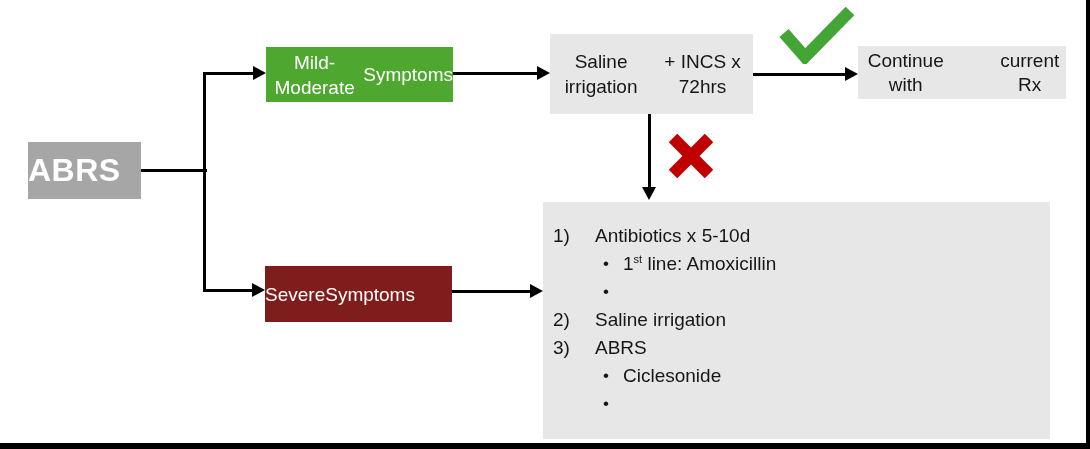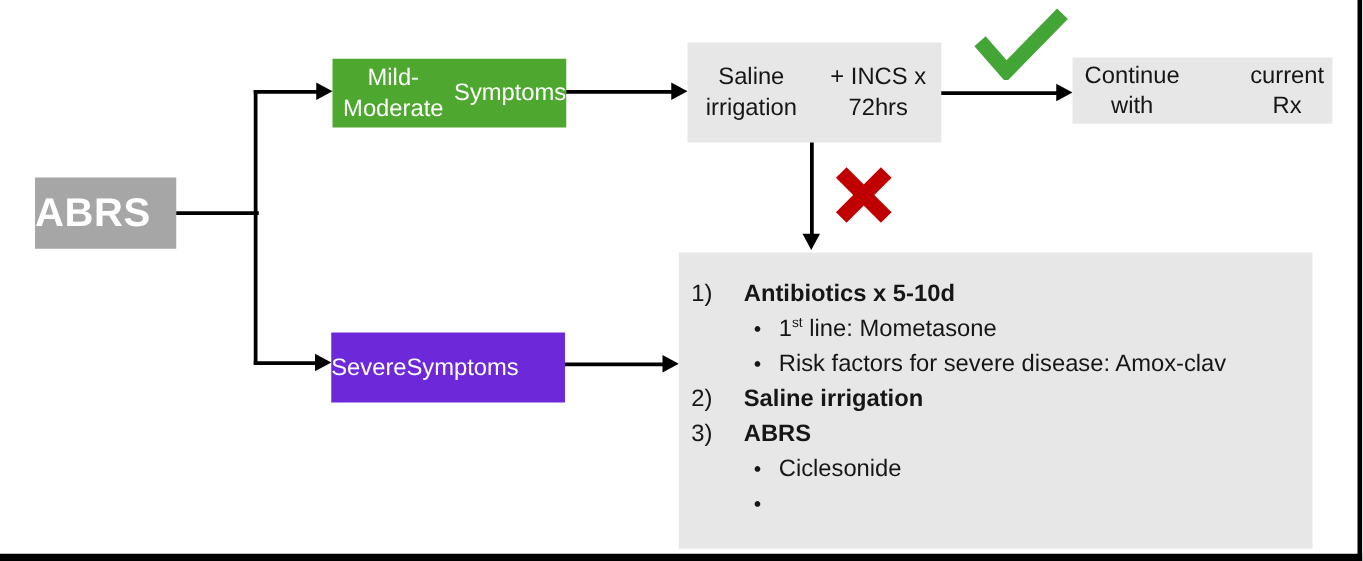--- a/index.html
+++ b/index.html
@@ -4,37 +4,37 @@
 <style>
   html,body{margin:0;padding:0;background:#fff;}
   #canvas{
     position:relative;width:1090px;height:449px;background:#ffffff;
     font-family:"Liberation Sans",sans-serif;overflow:hidden;
   }
   .node{position:absolute;display:flex;flex-direction:row;align-items:center;justify-content:flex-start;text-align:center;}
   .node .ln{line-height:25px;font-size:19px;}
   .gray-node{background:#a6a6a6;color:#ffffff;font-weight:bold;font-size:32px;letter-spacing:0.5px;}
   .green-node{background:#4ea72e;color:#ffffff;}
-  .yellow-node{background:#6d28d9;color:#ffffff;}
+  .yellow-node{background:#7f1d1d;color:#ffffff;}
   .light-node{background:#e8e7e7;color:#161616;}
 
   .hline{position:absolute;height:3px;background:#000;}
   .vline{position:absolute;width:3px;background:#000;}
   .arr-right{position:absolute;width:0;height:0;border-top:7px solid transparent;border-bottom:7px solid transparent;border-left:13px solid #000;}
   .arr-down{position:absolute;width:0;height:0;border-left:7px solid transparent;border-right:7px solid transparent;border-top:13px solid #000;}
 
   .icon{position:absolute;}
 
   
   #plan{position:absolute;left:543px;top:202px;width:507px;height:237px;background:#e8e7e7;color:#161616;}
   #plan .list{position:absolute;left:0;top:20px;width:100%;}
   .li{position:relative;height:28px;line-height:28px;font-size:19px;}
   .li .marker{position:absolute;}
   .li.num .marker{left:10px;}
-  .li.num .txt{position:absolute;left:52px;white-space:nowrap;font-weight:bold;}
+  .li.num .txt{position:absolute;left:52px;white-space:nowrap;}
   .li.bul .marker{left:60px;font-size:17px;}
   .li.bul .txt{position:absolute;left:80px;white-space:nowrap;}
   sup{font-size:11px;line-height:0;}
 
   .edge{position:absolute;background:#000;}
 </style>
 </head>
 <body>
 
 <div id="canvas">
@@ -94,25 +94,24 @@
   <div class="arr-right" style="left:530px;top:284px;"></div>
 
   <div id="plan">
     <div class="list">
       <div class="li num">
         <span class="marker">1)</span>
         <span class="txt">Antibiotics x 5-10d</span>
       </div>
       <div class="li bul">
         <span class="marker">•</span>
-        <span class="txt"><span>1</span><sup>st</sup><span> line: Mometasone</span></span>
+        <span class="txt"><span>1</span><sup>st</sup><span> line: Amoxicillin</span></span>
       </div>
       <div class="li bul">
         <span class="marker">•</span>
-        <span class="txt">Risk factors for severe disease: Amox-clav</span>
       </div>
       <div class="li num">
         <span class="marker">2)</span>
         <span class="txt">Saline irrigation</span>
       </div>
       <div class="li num">
         <span class="marker">3)</span>
         <span class="txt">ABRS</span>
       </div>
       <div class="li bul">

